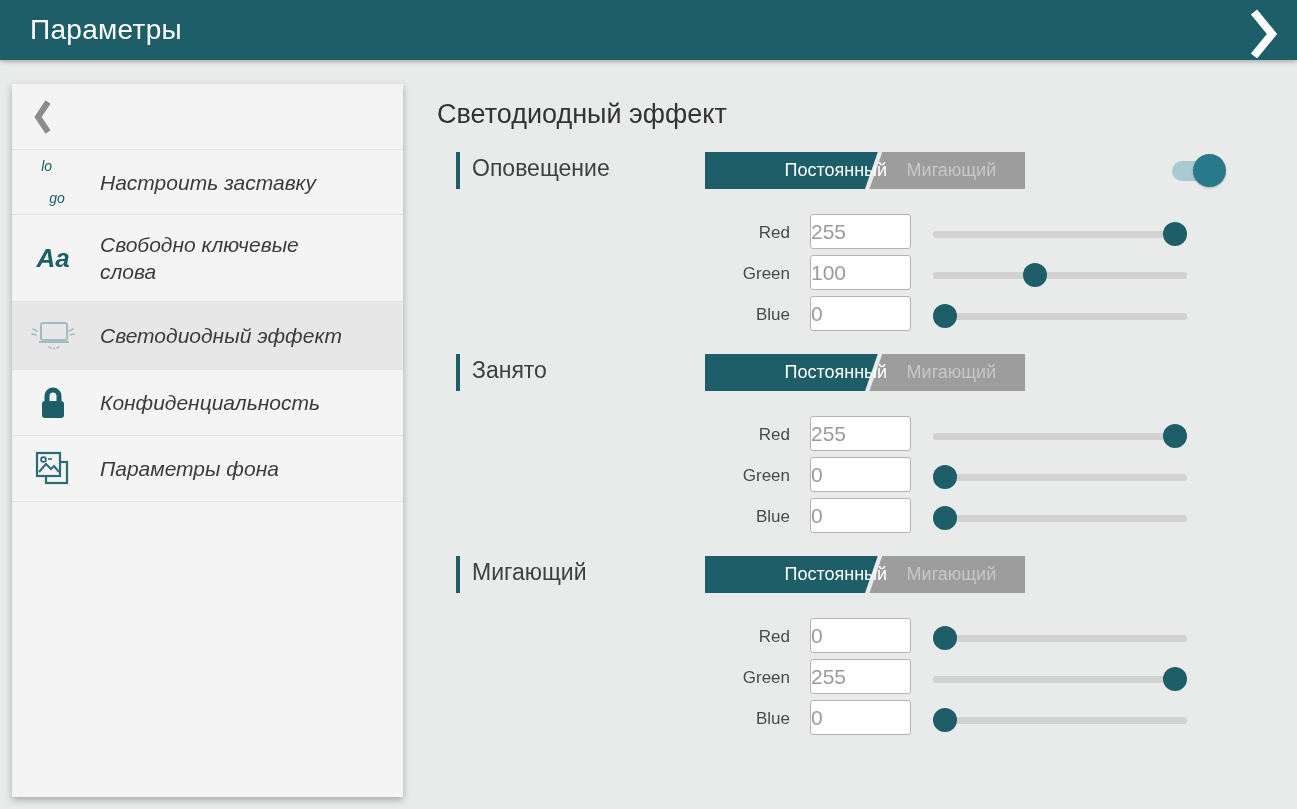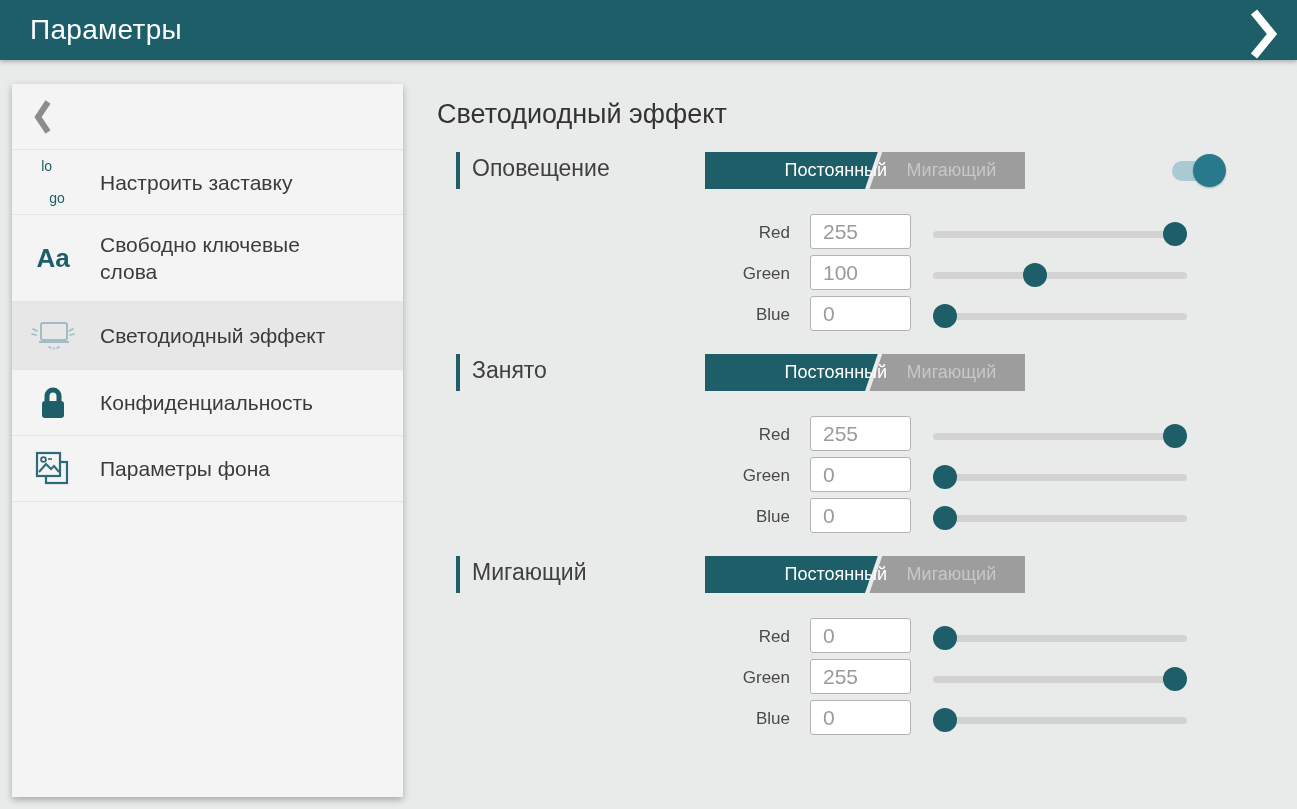--- a/index.html
+++ b/index.html
@@ -11,21 +11,21 @@
   *{margin:0;padding:0;box-sizing:border-box;font-family:"Liberation Sans","DejaVu Sans",sans-serif;}
   html,body{width:1297px;height:809px;overflow:hidden;}
   .app{position:relative;width:1297px;height:809px;background:var(--page-bg);}
 
   header{position:absolute;left:0;top:0;width:100%;height:60px;background:var(--header-bg);
     box-shadow:0 2px 4px rgba(0,0,0,.25);z-index:5;display:flex;align-items:center;}
   .h-title{color:#fff;font-size:28px;margin-left:30px;font-weight:400;letter-spacing:.3px;}
   .h-fwd{position:absolute;right:14px;top:8px;width:40px;height:52px;background:none;border:none;cursor:pointer;}
 
   aside{position:absolute;left:12px;top:84px;width:391px;height:713px;background:var(--panel-bg);
-    box-shadow:0 3px 7px rgba(0,0,0,.28);z-index:4;}
+    box-shadow:0 3px 7px rgba(0,0,0,.28);z-index:4;font-style:italic;}
   .back-row{height:66px;border-bottom:1px solid var(--divider);display:flex;align-items:center;padding-left:22px;cursor:pointer;}
   .item{display:flex;align-items:center;border-bottom:1px solid var(--divider);cursor:pointer;}
   .item.selected{background:var(--selected-bg);}
   .ic{width:58px;margin-left:12px;display:flex;align-items:center;justify-content:center;flex-shrink:0;}
   .lbl{margin-left:18px;font-size:21px;color:var(--text);max-width:250px;line-height:27px;}
   .logo-ic{display:flex;flex-direction:column;color:var(--accent);font-size:14px;line-height:12px;font-weight:500;}
   .logo-ic .l2{margin-left:8px;margin-top:20px;}
   .aa-ic{color:var(--accent);font-size:26px;font-weight:bold;}
 
   .main-title{position:absolute;left:437px;top:99px;font-size:27px;color:#333;font-weight:400;}
@@ -46,21 +46,21 @@
     color:var(--toggle-off-text);font-size:18px;z-index:2;cursor:pointer;}
 
   .switch{position:absolute;left:735px;top:0;width:56px;height:37px;cursor:pointer;}
   .switch .track{position:absolute;left:0;top:9px;width:42px;height:20px;border-radius:10px;background:var(--switch-track);}
   .switch .knob{position:absolute;left:21px;top:2px;width:33px;height:33px;border-radius:50%;
     background:var(--switch-thumb);box-shadow:0 1px 2px rgba(0,0,0,.25);}
 
   .ch-row{position:absolute;left:0;width:100%;height:36px;}
   .ch-label{position:absolute;left:233px;top:9px;width:120px;text-align:right;font-size:17px;color:#4a4a4a;}
   .ch-input{position:absolute;left:373px;top:0;width:101px;height:35px;border:1px solid var(--input-border);
-    border-radius:3px;background:#fff;color:var(--input-text);font-size:21px;padding-left:12px;}
+    border-radius:3px;background:#fff;color:var(--input-text);font-size:21px;padding-left:0;}
   .slider{position:absolute;left:496px;top:0;width:254px;height:36px;cursor:pointer;}
   .slider .track{position:absolute;left:0;top:17px;width:100%;height:7px;border-radius:3.5px;background:var(--slider-track);}
   .slider .thumb{position:absolute;top:8px;width:24px;height:24px;border-radius:50%;background:var(--accent);cursor:grab;}
 </style>
 </head>
 <body>
 
 <div class="app">
 
   <header>

